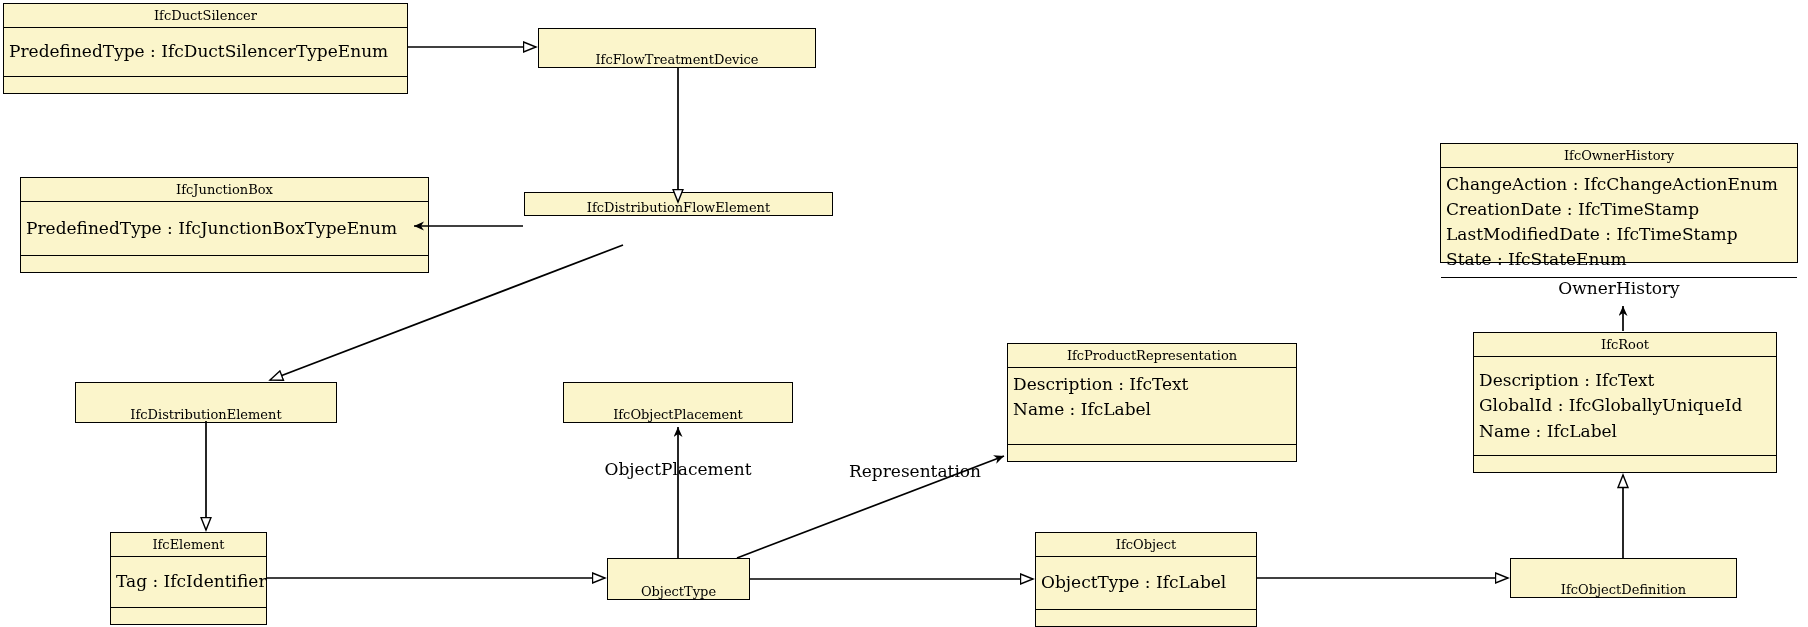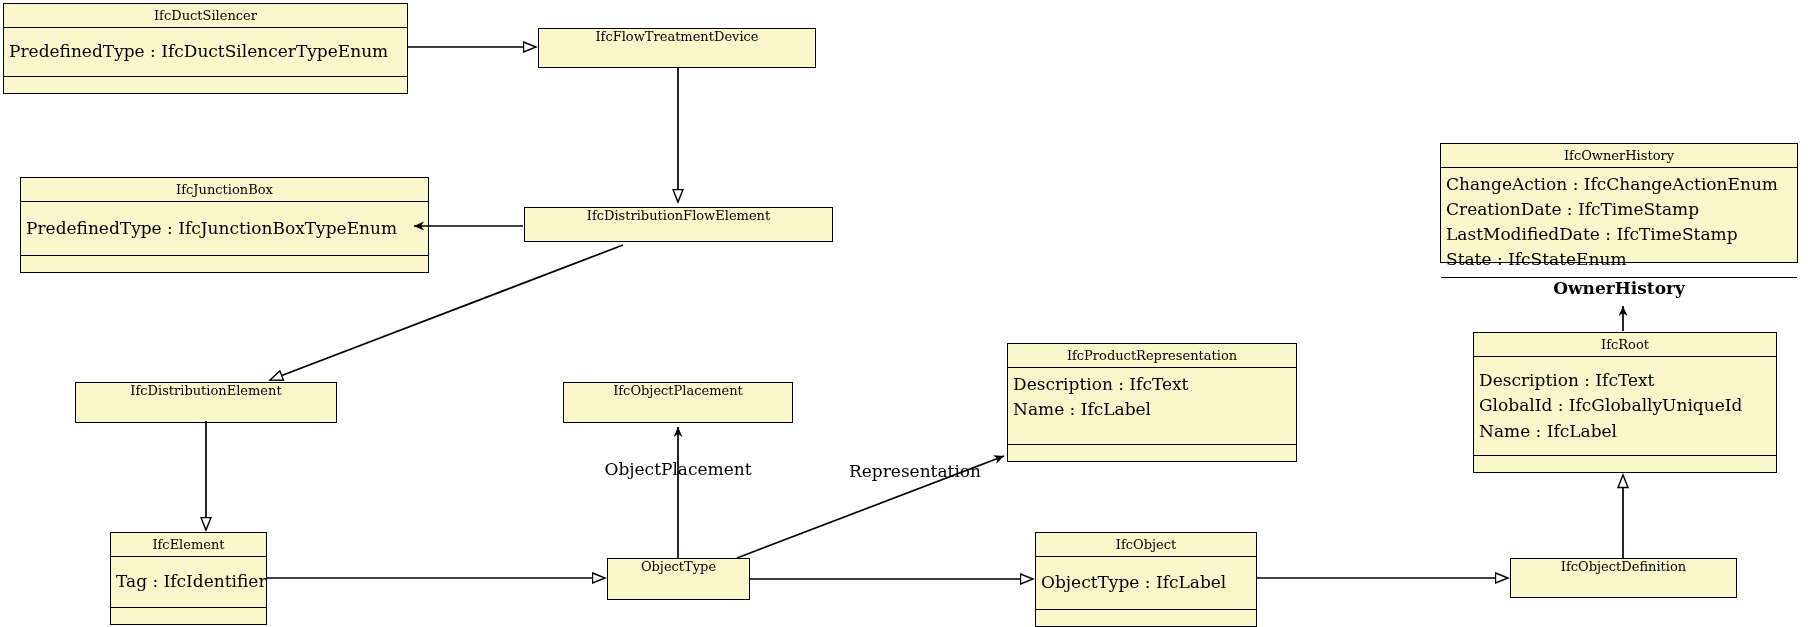--- a/index.html
+++ b/index.html
@@ -17,36 +17,36 @@
   .uml-class{
     position:absolute;box-sizing:border-box;
     background:var(--class-fill);
     border:1.6px solid var(--class-border);
     display:flex;flex-direction:column;
   }
   .cls-title{
     font-weight:normal;text-align:center;font-size:13px;
     padding:4px 6px;white-space:nowrap;
   }
-  .uml-class.single{justify-content:flex-start;}
+  .uml-class.single{justify-content:flex-end;}
   .uml-class.single .cls-title{padding:0 6px;}
   .cls-attrs{
     border-top:1.5px solid var(--class-border);
     font-size:17px;line-height:1.48;
     padding:4px 5px;flex:1;
     display:flex;flex-direction:column;justify-content:center;
     white-space:nowrap;
   }
   .cls-footer{
     border-top:1.5px solid var(--class-border);
     height:16px;flex:0 0 auto;
   }
   .cls-footer.with-text{
     height:auto;text-align:center;font-size:17px;
-    padding:0 16px 2px;line-height:1.2;white-space:nowrap;font-weight:bold;
+    padding:0 16px 2px;line-height:1.2;white-space:nowrap;
   }
   .edges{position:absolute;left:0;top:0;pointer-events:none;}
   .edge-label{
     position:absolute;font-size:17px;white-space:nowrap;
     transform:translateX(-50%);
   }
 </style>
 </head>
 <body>
 
@@ -65,21 +65,21 @@
   </div>
 
   <div class="uml-class" style="left:20px;top:177px;width:409px;height:96px">
     <div class="cls-title">IfcJunctionBox</div>
     <div class="cls-attrs">
       <div class="attr">PredefinedType : IfcJunctionBoxTypeEnum</div>
     </div>
     <div class="cls-footer"></div>
   </div>
 
-  <div class="uml-class single" style="left:524px;top:207px;width:309px;height:35px">
+  <div class="uml-class single" style="left:524px;top:192px;width:309px;height:24px">
     <div class="cls-title">IfcDistributionFlowElement</div>
   </div>
 
   <div class="uml-class" style="left:1440px;top:143px;width:358px;height:120px">
     <div class="cls-title">IfcOwnerHistory</div>
     <div class="cls-attrs">
       <div class="attr">ChangeAction : IfcChangeActionEnum</div>
       <div class="attr">CreationDate : IfcTimeStamp</div>
       <div class="attr">LastModifiedDate : IfcTimeStamp</div>
       <div class="attr">State : IfcStateEnum</div>

